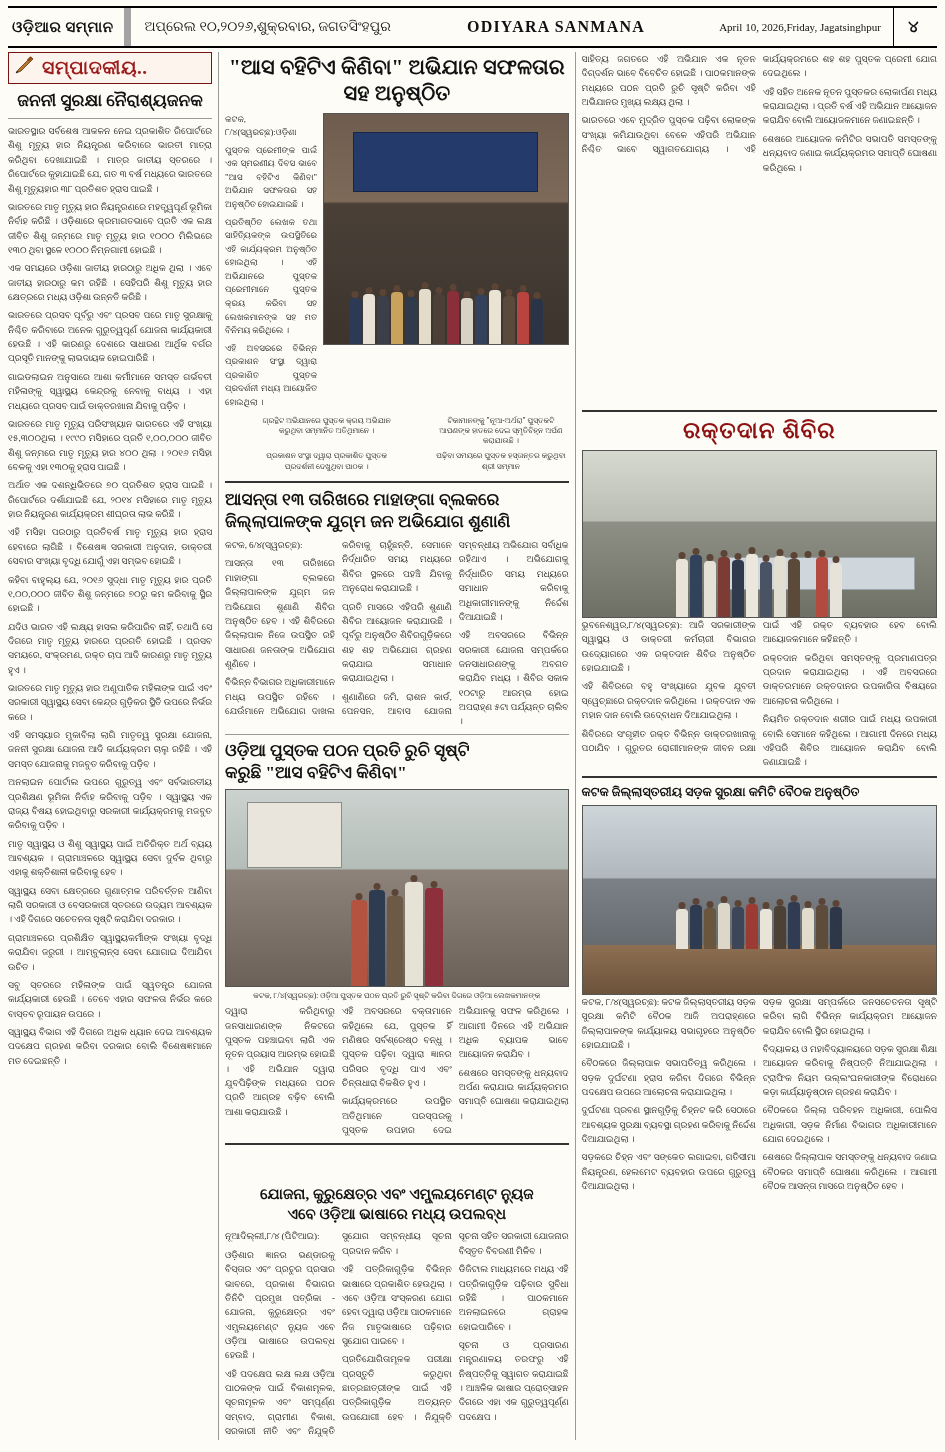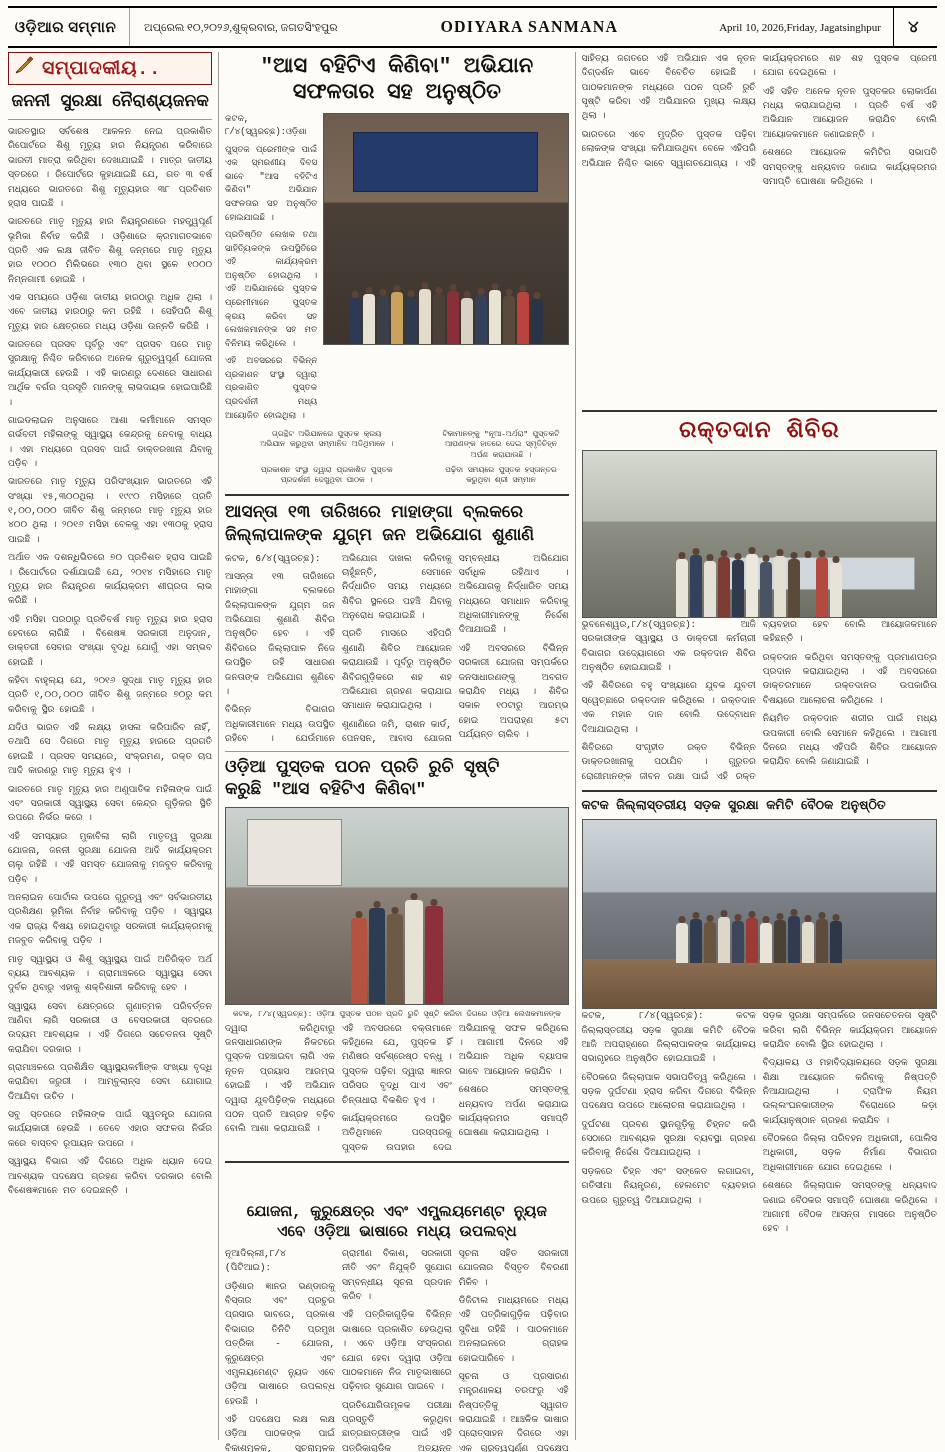--- a/index.html
+++ b/index.html
@@ -29,30 +29,30 @@
     height: 42px;
     padding: 0 4px;
     margin-bottom: 4px;
   }
   .mast-logo {
     font-family: "Liberation Serif", serif;
     font-size: 15px;
     font-weight: bold;
     letter-spacing: .5px;
     padding-right: 10px;
-    border-right: 1px solid #a3a3a3;
+    border-right: 7px solid #a3a3a3;
     height: 100%;
     display: flex;
     align-items: center;
     min-width: 118px;
     justify-content: center;
   }
   .mast-od-date {
     flex: 0 0 auto;
-    font-size: 11px;
+    font-size: 14px;
     padding: 0 14px;
     text-align: center;
     white-space: nowrap;
   }
   .mast-title {
     flex: 1 1 auto;
     text-align: center;
     font-size: 16px;
     font-weight: bold;
     letter-spacing: 1.2px;
@@ -74,21 +74,20 @@
   }
 
   
   .cols {
     display: flex;
     gap: 6px;
     height: 1388px;
   }
   .col {
     position: relative;
-    font-family: Liberation Mono, monospace;
   }
   .col-1 { width: 212px; border-right: 1px solid #999; padding-right: 6px; }
   .col-2 { width: 352px; border-right: 1px solid #999; padding-right: 6px; }
   .col-3 { width: 357px; }
 
   .hr { border:0; border-top:1px solid #999; margin:5px 0; }
   .hr-thick { border:0; border-top:2px solid #333; margin:6px 0; }
 
   
   .edit-band {

